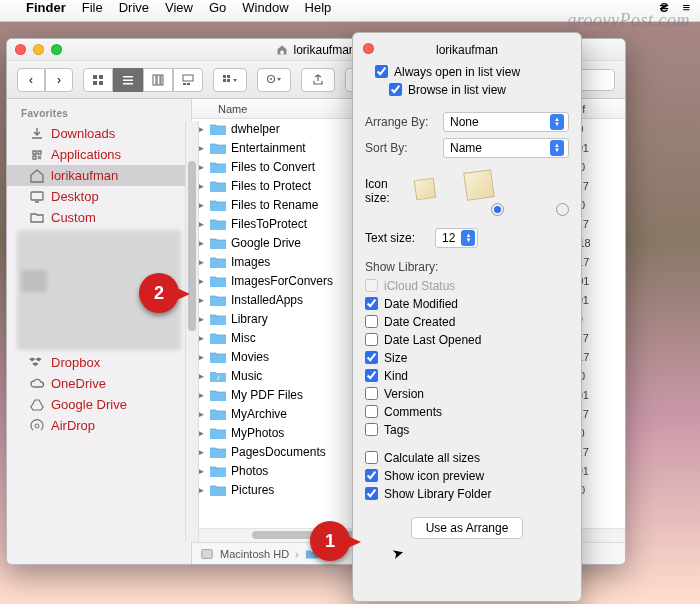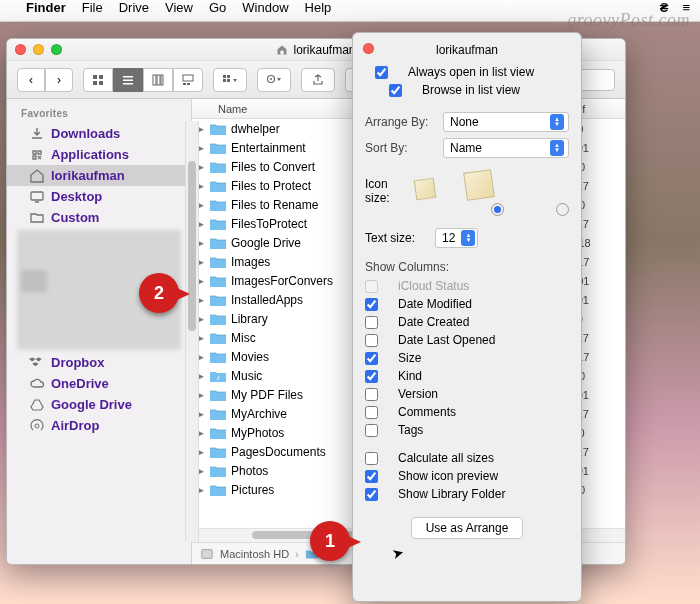--- a/index.html
+++ b/index.html
@@ -28,21 +28,21 @@
   .viewseg{display:flex;}
   .viewseg .btn{min-width:30px;}
   .viewseg .btn.active{background:#6f6f6f;color:#fff;border-color:#6f6f6f;}
   .dd-btn{border-radius:4px;min-width:34px;}
   .spacer{flex:1;}
   .search{ background:#fff;border:1px solid #c4c4c4;border-radius:4px;height:22px; width:140px; display:flex;align-items:center;padding:0 6px; font-size:11px; color:#999; gap:5px;}
 
   .body{flex:1; display:flex; overflow:hidden;}
   .sidebar{ width:185px; background:#f2f0f2; border-right:1px solid #d4d4d4; font-size:13px; padding-top:6px; overflow:hidden;}
   .sb-head{ font-size:10px; color:#8a8a8a; padding:3px 14px 4px; font-weight:600; letter-spacing:.3px;}
-  .sb-item{ display:flex; align-items:center; gap:6px; padding:2px 14px 2px 22px; color:#4c1d95; height:21px;font-weight:bold;}
+  .sb-item{ display:flex; align-items:center; gap:6px; padding:2px 14px 2px 22px; color:#b91c1c; height:21px;}
   .sb-item.sel{ background:#d3d0d3; }
   .sb-ico{ width:16px; height:16px; flex:0 0 16px; display:flex;align-items:center;justify-content:center; color:#737373;}
   .sb-blur{ height:120px; margin:2px 10px; border-radius:3px; background:#d6d6d6; filter:blur(2px); position:relative;}
   .sb-blur::before{content:""; position:absolute;left:4px;top:40px;width:26px;height:22px;background:#bfbfbf;border-radius:2px;}
   .scrollstrip{position:absolute; top:82px; bottom:22px; left:178px; width:14px; background:#efefef; border-left:1px solid #ddd; border-right:1px solid #ddd;}
   .scrollthumb{position:absolute; left:2px; top:40px; width:8px; height:170px; background:#c2c2c2; border-radius:4px;}
 
   .main{ flex:1; display:flex; flex-direction:column; overflow:hidden;}
   .cols{ height:20px; background:linear-gradient(#fdfdfd,#f1f1f1); border-bottom:1px solid #ddd; display:flex; font-size:11px; align-items:center;}
   .col-name{ flex:1; padding-left:26px; color:#444;}
@@ -55,21 +55,21 @@
   .row .fdate{ width:100px; white-space:nowrap; overflow:hidden; font-size:11px; color:#444; padding-left:6px; border-left:1px solid #f0f0f0;}
   .pathbar{ height:22px; border-top:1px solid #ddd; background:#f6f6f6; display:flex; align-items:center; font-size:11px; padding:0 8px; gap:6px; color:#555;}
   .path-sep{color:#999;}
   .hscroll{ height:14px; border-top:1px solid #e2e2e2; background:#f3f3f3; position:relative;}
   .hscroll .ht{position:absolute;left:60px;top:2px;height:8px;width:120px;background:#c2c2c2;border-radius:4px;}
 
   
   .panel{ position:absolute; top:32px; left:352px; width:230px; height:570px; background:#efefef; border:1px solid #b6b6b6; border-radius:6px; box-shadow:0 12px 30px rgba(0,0,0,.35); padding:10px 12px; font-size:12px;}
   .panel .p-title{ text-align:center; font-size:12px; margin-bottom:6px; position:relative;}
   .panel .p-close{ position:absolute; left:-2px; top:0; width:11px;height:11px;border-radius:50%;background:#ff5f57;border:1px solid rgba(0,0,0,.15);}
-  .ck{ display:flex; align-items:flex-end; gap:20px; padding:2px 0;}
+  .ck{ display:flex; align-items:flex-start; gap:6px; padding:2px 0;}
   .ck input{ width:13px;height:13px; accent-color:#2f6fed;}
   .ck.dim{ color:#a0a0a0;}
   .sec{ margin-top:10px;}
   .droprow{ display:flex; align-items:center; gap:8px; padding:3px 0;}
   .droprow label{ width:70px; color:#444;}
   .dropdown{ flex:1; height:20px; background:#fff;border:1px solid #c6c6c6;border-radius:3px; display:flex;align-items:center;justify-content:space-between;padding:0 4px 0 6px;text-align:right;}
   .dd-arrows{ width:14px;height:16px;background:#3a7ff2;border-radius:3px;display:flex;flex-direction:column;align-items:center;justify-content:center;color:#fff;font-size:6px;line-height:5px;}
   .isq{ width:20px;height:20px; background:linear-gradient(135deg,#f8f0d6,#e9d9a5); border:1px solid #c9b981; transform:rotate(-8deg); position:relative;}
   .isq.big{ width:28px;height:28px;}
   .radio{ display:flex; gap:52px; padding-left:76px; margin-top:4px;}
@@ -536,21 +536,21 @@
   </div>
 
   <div class="txtsize">
     <label>Text size:</label>
     <div class="mini-dd">
         <span>12</span>
         <span class="dd-arrows">▲<br>▼</span>
       </div>
   </div>
 
-  <div class="colhead">Show Columns:</div>
+  <div class="colhead">Show Library:</div>
   <div id="panel-cols">
       <div class="ck dim">
         <input type="checkbox" disabled="" style="">
         <span>iCloud Status</span>
       </div>
       <div class="ck">
         <input type="checkbox" checked="" style="">
         <span>Date Modified</span>
       </div>
       <div class="ck">

